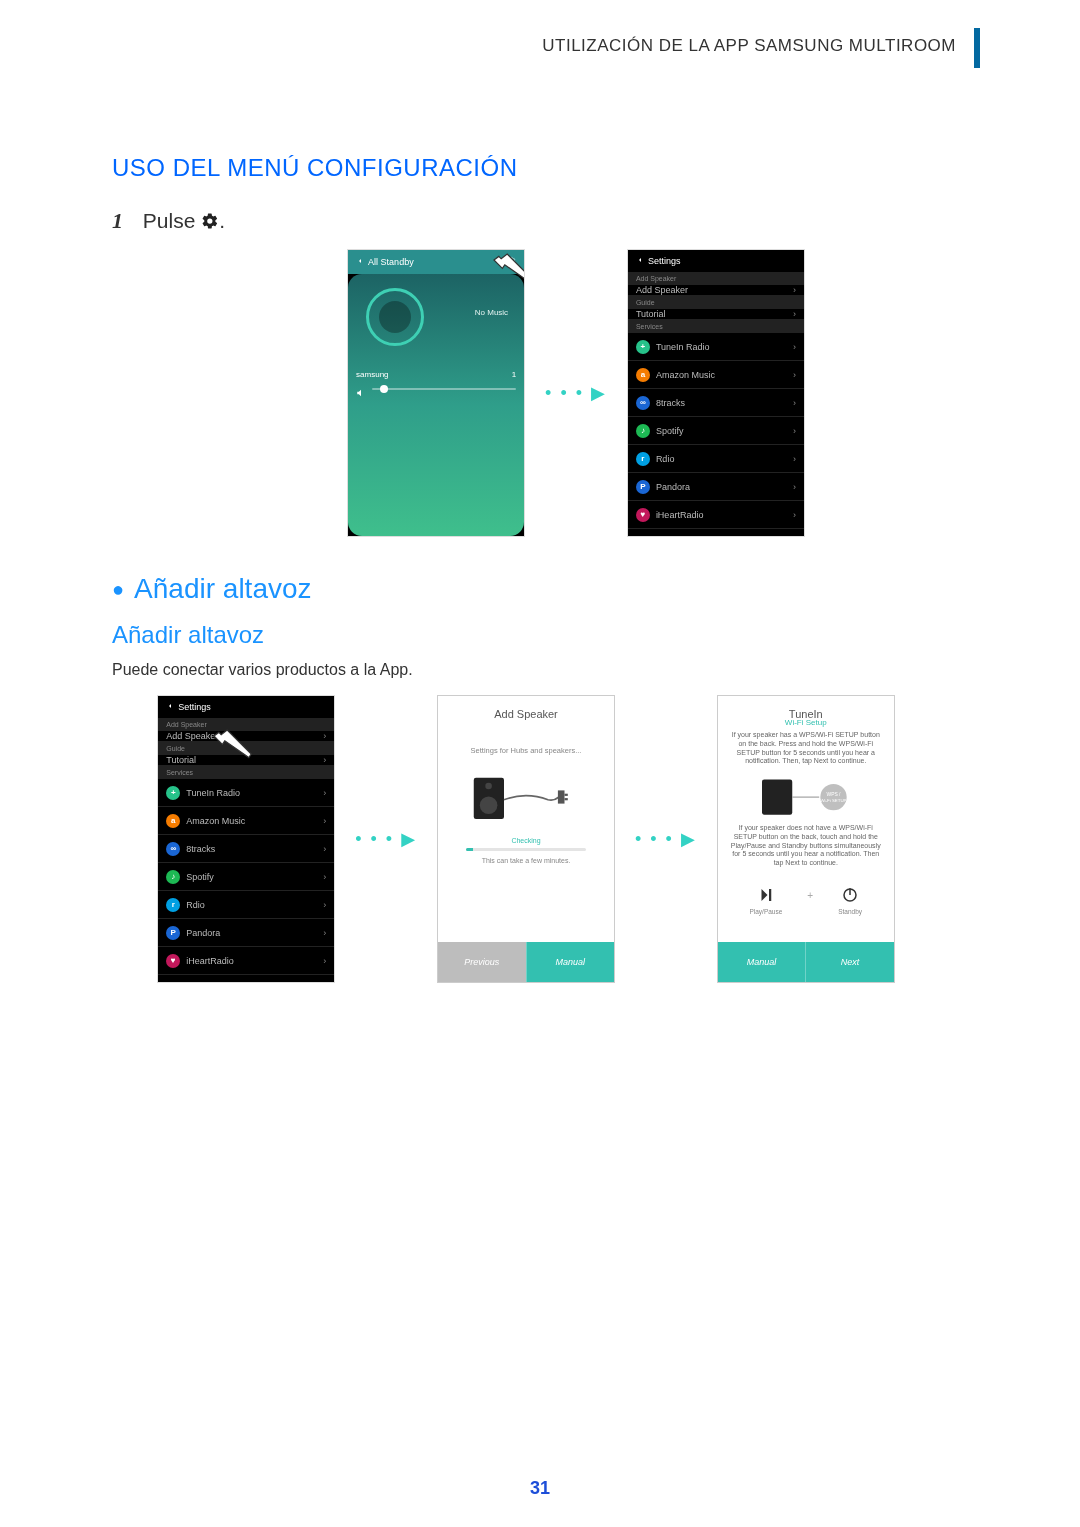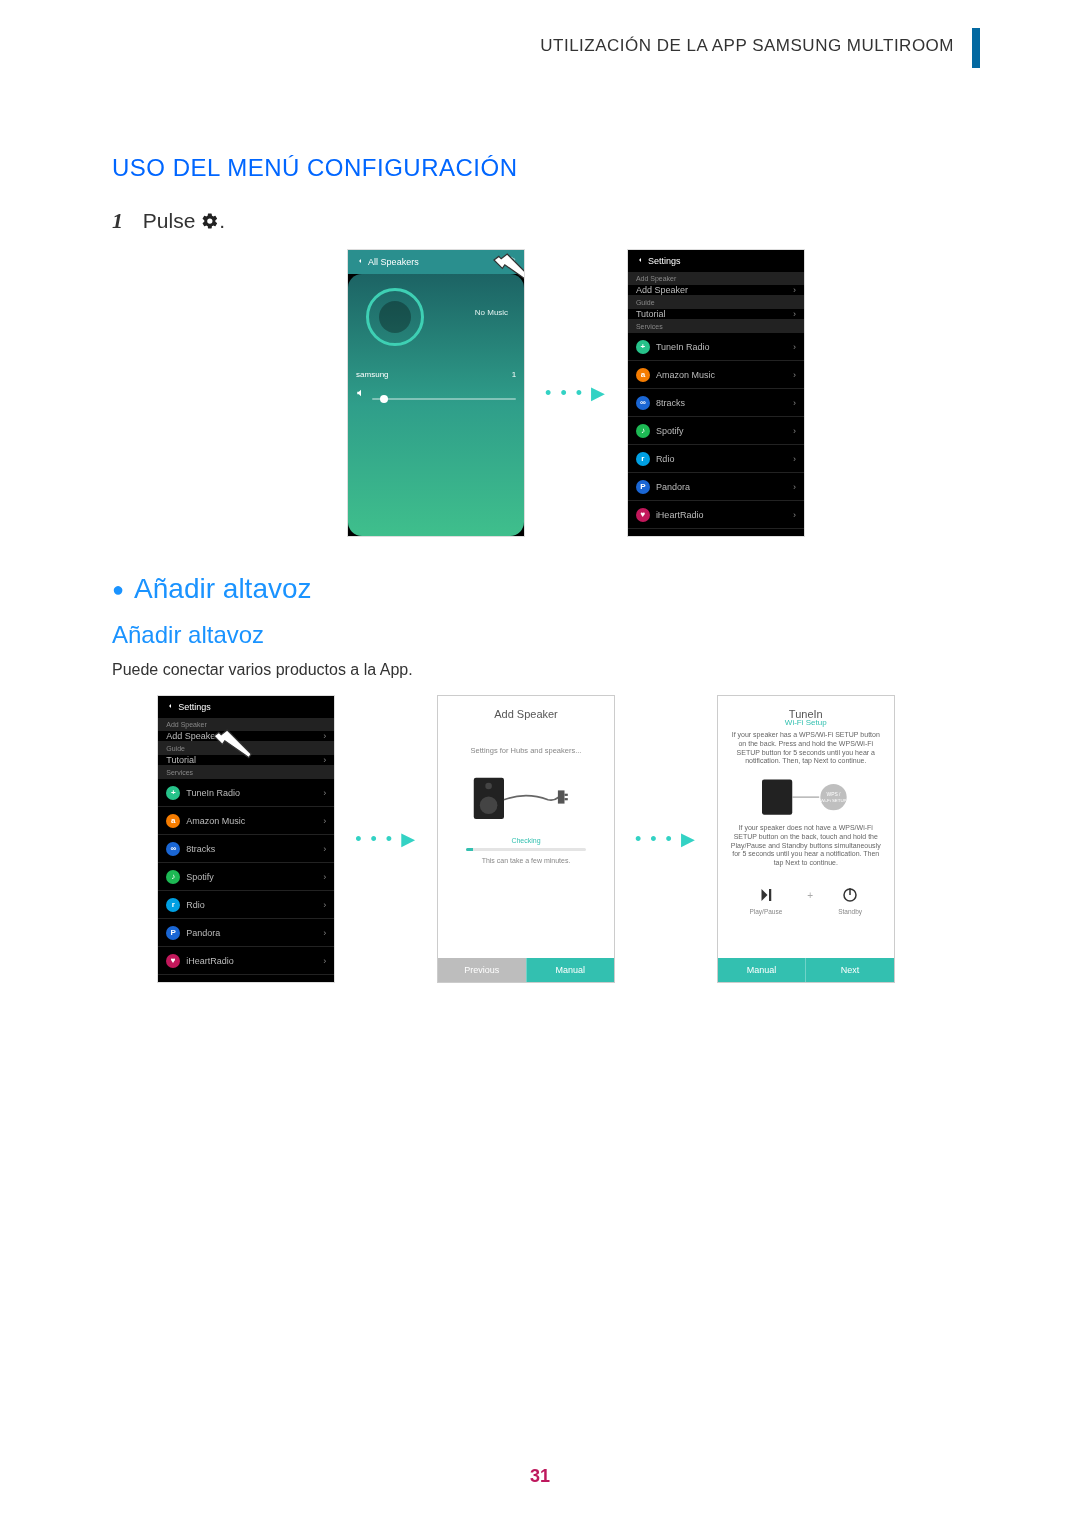--- a/index.html
+++ b/index.html
@@ -9,21 +9,21 @@
     height: 1527px;
     background: #fff;
     position: relative;
     color: #222;
   }
   .page-content {
     padding: 28px 100px 0 112px;
   }
   .header-line {
     border-top: none;
-    border-right: 8px solid #0369a1;
+    border-right: 6px solid #0369a1;
     height: 40px;
     margin: 0 0 8px 0;
     text-align: right;
     padding-right: 18px;
     padding-top: 8px;
     font-size: 17px;
     letter-spacing: 0.5px;
     color: #333;
   }
   .main-title {
@@ -95,21 +95,21 @@
     position: absolute;
     top: 14px; left: 18px;
     width: 58px; height: 58px;
     border: 3px solid #3ed0b4;
     border-radius: 50%;
     display: flex;
     align-items: center; justify-content: center;
   }
   .circle-inner { width: 32px; height: 32px; border-radius: 50%; background: rgba(0,0,0,0.3); }
   .nomusic { position: absolute; top: 34px; right: 16px; font-size: 8px; color: #e2f3f0; }
-  .speaker-row { position: absolute; top: 92px; left: 0; right: 0; padding: 4px 8px; display: flex; align-items: flex-end; gap: 6px; color: #fff; font-size: 8px; }
+  .speaker-row { position: absolute; top: 92px; left: 0; right: 0; padding: 4px 8px; display: flex; align-items: flex-start; gap: 6px; color: #fff; font-size: 8px; }
   .slider-track { flex:1; height:2px; background: rgba(255,255,255,0.4); border-radius: 2px; position: relative; }
   .slider-dot { position:absolute; left:8px; top:-3px; width:8px;height:8px;background:#fff;border-radius:50%; }
   .hand {
     position: absolute; top: -2px; right: -12px;
     pointer-events: none;
   }
 
   
   .settings-bar { background: #000; color: #fff; padding: 6px 8px; display: flex; align-items: center; gap: 4px; }
   .sect-header { background: #222; color: #888; font-size: 7px; padding: 3px 8px; }
@@ -122,21 +122,21 @@
   .white-title { text-align: center; padding: 12px 0 10px; font-size: 11px; color: #555; }
   .sub-title { text-align: center; font-size: 8px; color: #33c0b0; margin-top: -4px; margin-bottom: 4px; }
   .search-text { font-size: 7.5px; color: #888; text-align: center; margin-top: 16px; }
   .speaker-img { margin: 14px auto 8px; }
   .checking { text-align: center; font-size: 7px; color: #33c0b0; margin-top: 4px; }
   .progress-bar { height: 3px; width: 120px; margin: 4px auto 0; background: #e4e4e4; border-radius: 2px; overflow: hidden; }
   .progress-fill { height: 100%; width: 6%; background: #33c0b0; }
   .hint { text-align: center; font-size: 7px; color: #888; margin-top: 6px; }
   .setup-text { font-size: 7px; color: #666; text-align: center; padding: 0 12px; line-height: 1.25; }
   .btn-row { margin-top: auto; display: flex; }
-  .btn { flex:1; height: 24px; display:flex;align-items:center;justify-content:center; font-size: 9px; color:#fff; }
+  .btn { flex:1; height: 40px; display:flex;align-items:center;justify-content:center; font-size: 9px; color:#fff;font-style:italic; }
   .btn.teal { background: #33c0b0; }
   .btn.grey { background: #bdbdbd; }
   .btn.border { border-left: 1px solid rgba(255,255,255,0.3); }
   .ctrl-icons { display:flex; justify-content:center; gap: 50px; margin-top: 18px; }
   .ctrl { text-align:center; }
   .ctrl-label { font-size:6.5px; color:#888; margin-top:2px;}
 
   .bullet-title {
     color: #1a93ff;
     font-size: 28px;
@@ -147,21 +147,21 @@
     gap: 10px;
   }
   .bullet-dot { color: #1a93ff; font-size: 20px; }
   .sub-h3 {
     color: #1a93ff;
     font-size: 24px;
     margin-bottom: 12px;
   }
   .body-text { font-size: 16px; color: #333; margin-bottom: 16px; }
 
-  .page-num { position: absolute; bottom: 40px; left: 50%; transform: translateX(-50%); font-size: 18px; font-weight: bold; color: #be185d; }
+  .page-num { position: absolute; bottom: 28px; left: 50%; transform: translateX(-50%); font-size: 18px; font-weight: bold; color: #1d4ed8; }
 </style>
 </head>
 <body>
 
 <div class="page-content">
 
   <div class="header-line">UTILIZACIÓN DE LA APP SAMSUNG MULTIROOM</div>
 
   <h1 class="main-title">USO DEL MENÚ CONFIGURACIÓN</h1>
 
@@ -175,21 +175,21 @@
     </span>.
   </div>
 
   <div class="shots-row">
 
     <div class="phone">
       <div class="speakers-top">
         <span><svg width="8" height="8" viewBox="0 0 24 24" fill="#fff">
               <path d="M15 18l-6-6 6-6"></path>
             </svg></span>
-        <span>All Speakers</span>
+        <span>All Standby</span>
         <span style="margin-left:auto"><svg width="10" height="10" viewBox="0 0 24 24" fill="#fff">
               <circle cx="12" cy="12" r="3"></circle>
               <path d="M19.4 13a7.5 7.5 0 0 0 .1-1 7.5 7.5 0 0 0-.1-1l2.1-1.6-2-3.5-2.5 1a7.5 7.5 0 0 0-1.7-1l-.4-2.6h-4L10.5 5a7.5 7.5 0 0 0-1.7 1l-2.5-1-2 3.5L6.4 10a7.5 7.5 0 0 0-.1 1 7.5 7.5 0 0 0 .1 1l-2.1 1.6 2 3.5 2.5-1a7.5 7.5 0 0 0 1.7 1l.4 2.6h4l.4-2.6a7.5 7.5 0 0 0 1.7-1l2.5 1 2-3.5z" fill="none" stroke="#fff" stroke-width="1.3"></path>
             </svg></span>
       </div>
       <div class="speakers-gradient">
         <div class="circle">
             <div class="circle-inner"></div>
           </div>
         <div class="nomusic">No Music</div>

